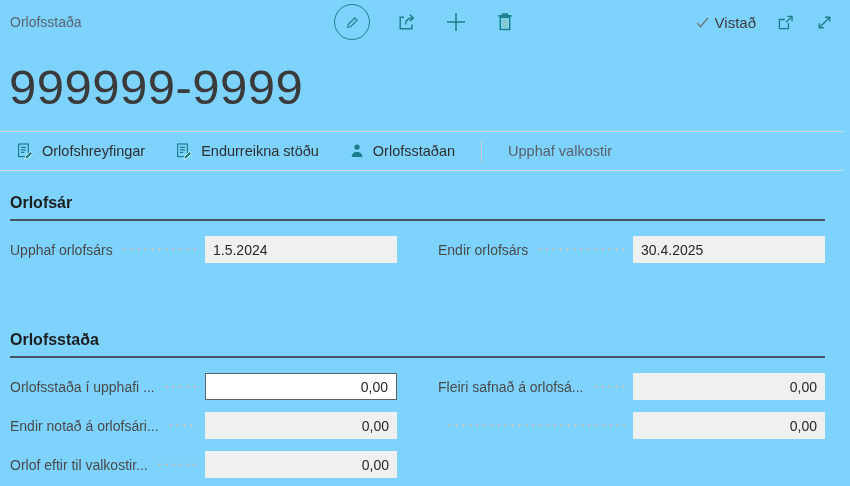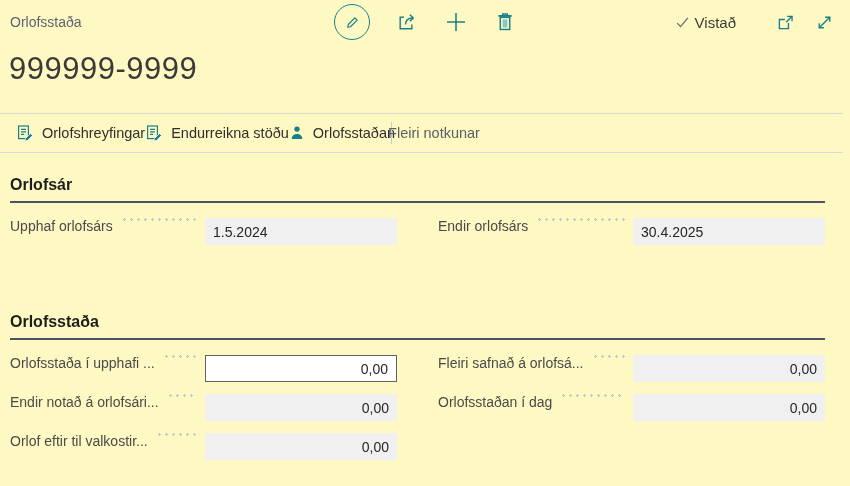--- a/index.html
+++ b/index.html
@@ -3,21 +3,21 @@
 <meta charset="utf-8">
 <style>
   * { box-sizing: border-box; margin: 0; padding: 0; }
   html, body { width: 850px; height: 486px; }
   body {
     font-family: "Liberation Sans", sans-serif;
     background: #ffffff;
     color: #252525;
     overflow: hidden;
   }
-  .page { width: 850px; height: 486px; background: #fef9c3; position: relative; }
+  .page { width: 850px; height: 486px; background: #7dd3fc; position: relative; }
 
   
   .header-row {
     position: relative;
     height: 44px;
     padding: 0 16px 0 10px;
     display: flex;
     align-items: center;
   }
   .caption {
@@ -53,43 +53,44 @@
     display: flex;
     align-items: center;
     gap: 20px;
   }
   .saved {
     display: flex;
     align-items: center;
     gap: 5px;
     font-size: 15px;
     color: #3b3b3b;
-    margin-right: 20px;
+    margin-right: 0;
   }
 
   
   .page-title {
-    margin: 2px 0 0 9px;
-    font-size: 31px;
+    margin: 20px 0 0 9px;
+    font-size: 49px;
     font-weight: 300;
     letter-spacing: 0.5px;
     color: #3a3a3a;
     line-height: 46px;
   }
 
   
   .toolbar {
     margin-top: 21px;
     margin-right: 7px;
     height: 40px;
     border-top: 1px solid #d9d9d9;
     border-bottom: 1px solid #d9d9d9;
     display: flex;
     align-items: center;
     padding-left: 16px;
+    gap: 30px;
   }
   .tb-item {
     background: none;
     border: none;
     cursor: pointer;
     display: flex;
     align-items: center;
     gap: 8px;
     font-family: "Liberation Sans", sans-serif;
     font-size: 14.5px;
@@ -116,21 +117,21 @@
   .section-1 .section-heading { margin-top: 23px; }
   .section-2 .section-heading { margin-top: 56px; }
   .fields {
     display: flex;
     margin-top: 15px;
   }
   .field-col { width: 387px; }
   .field-col.col-left { margin-right: 41px; }
   .field {
     display: flex;
-    align-items: flex-start;
+    align-items: center;
     height: 27px;
     margin-bottom: 12px;
   }
   .field-label {
     font-size: 14px;
     color: #4a4a4a;
     white-space: nowrap;
     overflow: hidden;
     flex-shrink: 1;
   }
@@ -263,21 +264,21 @@
       <span style="display:flex">
         <svg width="16" height="16" viewBox="0 0 16 16">
             <circle cx="8" cy="4.1" r="2.7" fill="#1a7f8b"></circle>
             <path d="M2.7 14c0-3.3 2.4-4.9 5.3-4.9s5.3 1.6 5.3 4.9z" fill="#1a7f8b"></path>
           </svg>
       </span>
       <span>Orlofsstaðan</span>
     </button>
     <div class="tb-divider"></div>
     <button class="tb-item more">
-      <span>Fleiri notkunar</span>
+      <span>Upphaf valkostir</span>
     </button>
   </div>
 
   <div class="content">
 
     <div class="section section-1">
       <div class="section-heading">Orlofsár</div>
       <div class="fields">
         <div class="field-col col-left">
           <div class="field">
@@ -316,21 +317,20 @@
             <input class="input align-right" readonly="" value="0,00" style="">
           </div>
         </div>
         <div class="field-col">
           <div class="field">
             <label class="field-label">Fleiri safnað á orlofsá...</label>
             <span class="leader"></span>
             <input class="input align-right" readonly="" value="0,00" style="">
           </div>
           <div class="field">
-            <label class="field-label">Orlofsstaðan í dag</label>
             <span class="leader"></span>
             <input class="input align-right" readonly="" value="0,00" style="">
           </div>
         </div>
       </div>
     </div>
 
   </div>
 </div>
 

